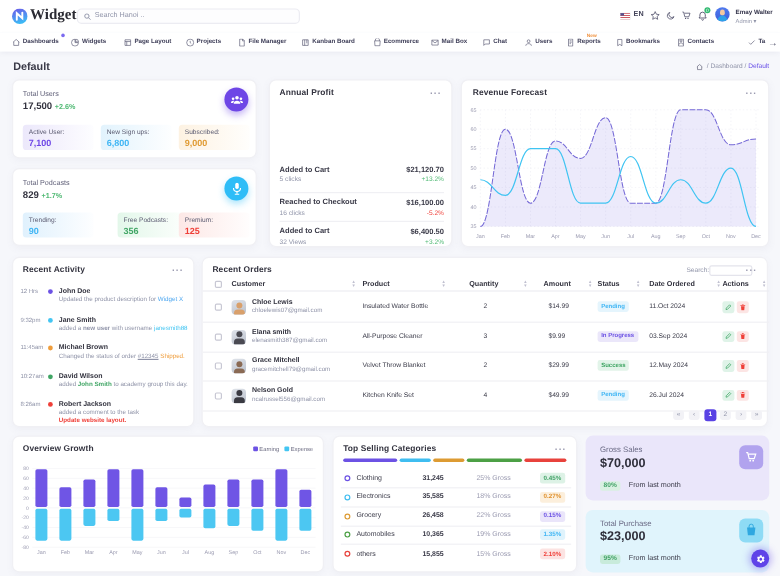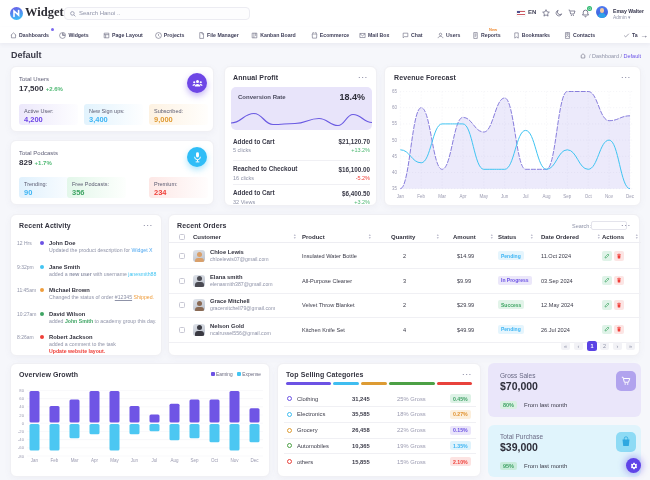--- a/index.html
+++ b/index.html
@@ -133,25 +133,25 @@
   <div class="abs" style="left:8px;top:17px;font-size:8px;font-weight:bold;">17,500 <span style="color:#4fb973;font-size:6px;">+2.6%</span></div>
   <div class="abs" style="left:176px;top:6px;width:20px;height:20px;border-radius:50%;background:#6e46e6;box-shadow:0 3px 6px rgba(110,70,230,0.4);"></div>
   <svg class="abs" style="left:180.5px;top:11.5px;" width="11" height="9" viewBox="0 0 22 18">
     <circle cx="11" cy="5" r="3" fill="#fff"></circle>
       <circle cx="4.5" cy="6.5" r="2.2" fill="#fff"></circle>
       <circle cx="17.5" cy="6.5" r="2.2" fill="#fff"></circle>
     <path d="M5.5 15c0-3 2.4-5 5.5-5s5.5 2 5.5 5zM1 13.5c0-2.2 1.5-3.6 3.5-3.6 .8 0 1.5.2 2.1.6-1 .8-1.7 1.8-2 3zM21 13.5c0-2.2-1.5-3.6-3.5-3.6-.8 0-1.5.2-2.1.6 1 .8 1.7 1.8 2 3z" fill="#fff"></path>
   </svg>
   <div class="abs" style="left:8px;top:37px;width:59px;height:21px;border-radius:3px;background:linear-gradient(90deg,#ece8fb,#fdfdff);">
     <div class="abs" style="left:5px;top:3.5px;font-size:5.5px;color:#5a5a70;">Active User:</div>
-    <div class="abs" style="left:5px;top:11px;font-size:7.5px;font-weight:bold;color:#6e46e6;">4,200</div>
+    <div class="abs" style="left:5px;top:11px;font-size:7.5px;font-weight:bold;color:#6e46e6;">7,100</div>
   </div>
   <div class="abs" style="left:73px;top:37px;width:59px;height:21px;border-radius:3px;background:linear-gradient(90deg,#e2f3fd,#fdfeff);">
     <div class="abs" style="left:5px;top:3.5px;font-size:5.5px;color:#5a5a70;">New Sign ups:</div>
-    <div class="abs" style="left:5px;top:11px;font-size:7.5px;font-weight:bold;color:#3eb5f4;">3,400</div>
+    <div class="abs" style="left:5px;top:11px;font-size:7.5px;font-weight:bold;color:#3eb5f4;">6,800</div>
   </div>
   <div class="abs" style="left:138px;top:37px;width:59px;height:21px;border-radius:3px;background:linear-gradient(90deg,#fdf2e2,#fffefc);">
     <div class="abs" style="left:5px;top:3.5px;font-size:5.5px;color:#5a5a70;">Subscribed:</div>
     <div class="abs" style="left:5px;top:11px;font-size:7.5px;font-weight:bold;color:#e09b33;">9,000</div>
   </div>
 </div>
 
 <div class="card" style="left:10px;top:140px;width:204px;height:65px;">
   <div class="abs" style="left:8px;top:9px;font-size:6px;color:#62627a;">Total Podcasts</div>
   <div class="abs" style="left:8px;top:17px;font-size:8px;font-weight:bold;">829 <span style="color:#4fb973;font-size:6px;">+1.7%</span></div>
@@ -159,40 +159,33 @@
   <svg class="abs" style="left:181.5px;top:10.5px;" width="9" height="11" viewBox="0 0 12 15">
     <rect x="4" y="0.5" width="4" height="7" rx="2" fill="#fff"></rect>
     <path d="M2 6.5a4 4 0 0 0 8 0" fill="none" stroke="#fff" stroke-width="1.3"></path>
     <line x1="6" y1="10.5" x2="6" y2="13" stroke="#fff" stroke-width="1.3"></line>
       <line x1="3.5" y1="13.5" x2="8.5" y2="13.5" stroke="#fff" stroke-width="1.3"></line>
   </svg>
   <div class="abs" style="left:8px;top:36px;width:59px;height:21px;border-radius:3px;background:linear-gradient(90deg,#e0f1fd,#fdfeff);">
     <div class="abs" style="left:5px;top:3.5px;font-size:5.5px;color:#5a5a70;">Trending:</div>
     <div class="abs" style="left:5px;top:11px;font-size:7.5px;font-weight:bold;color:#3eb5f4;">90</div>
   </div>
-  <div class="abs" style="left:56px;top:36px;width:59px;height:21px;border-radius:3px;background:linear-gradient(90deg,#e3f7ea,#fdfffd);">
+  <div class="abs" style="left:87px;top:36px;width:59px;height:21px;border-radius:3px;background:linear-gradient(90deg,#e3f7ea,#fdfffd);">
     <div class="abs" style="left:5px;top:3.5px;font-size:5.5px;color:#5a5a70;">Free Podcasts:</div>
     <div class="abs" style="left:5px;top:11px;font-size:7.5px;font-weight:bold;color:#3fa564;">356</div>
   </div>
   <div class="abs" style="left:138px;top:36px;width:59px;height:21px;border-radius:3px;background:linear-gradient(90deg,#fde8e6,#fffdfd);">
     <div class="abs" style="left:5px;top:3.5px;font-size:5.5px;color:#5a5a70;">Premium:</div>
-    <div class="abs" style="left:5px;top:11px;font-size:7.5px;font-weight:bold;color:#ef3f38;">234</div>
+    <div class="abs" style="left:5px;top:11px;font-size:7.5px;font-weight:bold;color:#ef3f38;">125</div>
   </div>
 </div>
 
 <div class="card" style="left:224px;top:66px;width:153px;height:140px;">
   <div class="ttl abs" style="left:8px;top:7px;">Annual Profit</div>
   <div class="dots" style="right:8px;top:4px;">...</div>
-  <div class="abs" style="left:6px;top:20px;width:141px;height:43px;border-radius:5px;background:#e8e4fa;">
-    <div class="abs" style="left:7px;top:7px;font-size:6px;font-weight:bold;color:#4c4c60;">Conversion Rate</div>
-    <div class="abs" style="right:7px;top:5px;font-size:9px;font-weight:bold;color:#2e2e3a;">18.4%</div>
-    <svg class="abs" style="left:0;top:0;" width="141" height="43" viewBox="0 0 141 43">
-      <path d="M 0.0 36.0 C 10.5 36.0 12.5 26.5 23.0 26.5 C 31.6 26.5 33.4 37.5 42.0 37.5 C 52.0 37.5 54.0 36.5 64.0 36.5 C 74.9 36.5 77.1 31.5 88.0 31.5 C 96.6 31.5 98.4 38.5 107.0 38.5 C 113.8 38.5 115.2 27.5 122.0 27.5 C 130.6 27.5 132.4 35.5 141.0 35.5" fill="none" stroke="#6a5ae2" stroke-width="1.2"></path>
-    </svg>
-  </div>
   <div class="abs" style="left:8px;top:70px;width:137px;">
     <div style="position:relative;height:24px;border-bottom:1px solid #f0f0f4;">
       <div class="abs" style="left:0;top:1px;font-size:6.3px;font-weight:bold;color:#3a3a48;">Added to Cart</div>
       <div class="abs muted" style="left:0;top:10px;font-size:5.5px;">5 clicks</div>
       <div class="abs" style="right:0;top:1px;font-size:6.3px;font-weight:bold;color:#3a3a48;">$21,120.70</div>
       <div class="abs" style="right:0;top:10px;font-size:5.5px;color:#4fb973;">+13.2%</div>
     </div>
     <div style="position:relative;height:24px;border-bottom:1px solid #f0f0f4;">
       <div class="abs" style="left:0;top:4px;font-size:6.3px;font-weight:bold;color:#3a3a48;">Reached to Checkout</div>
       <div class="abs muted" style="left:0;top:14px;font-size:5.5px;">16 clicks</div>
@@ -520,21 +513,21 @@
       <path d="M2 3h3l3 12h10l3-9H7" fill="none" stroke="#fff" stroke-width="2.4"></path>
       <circle cx="10" cy="19" r="1.8" fill="#fff"></circle>
       <circle cx="16" cy="19" r="1.8" fill="#fff"></circle>
     </svg>
   <div class="abs" style="left:12px;top:38px;font-size:5.5px;font-weight:bold;color:#41a266;background:#d9f0e2;border-radius:2px;padding:1px 3px;">80%</div>
   <div class="abs" style="left:36px;top:39px;font-size:6px;color:#3a3a48;">From last month</div>
 </div>
 
 <div class="abs" style="left:488px;top:425px;width:153px;height:52px;border-radius:6px;background:#e0f4fc;">
   <div class="abs" style="left:12px;top:8px;font-size:6.5px;color:#6a6a85;">Total Purchase</div>
-  <div class="abs" style="left:12px;top:16px;font-size:10.5px;font-weight:bold;color:#2e2e3a;">$39,000</div>
+  <div class="abs" style="left:12px;top:16px;font-size:10.5px;font-weight:bold;color:#2e2e3a;">$23,000</div>
   <div class="abs" style="left:128px;top:7px;width:20px;height:20px;border-radius:5px;background:#8edbf5;"></div>
   <svg class="abs" style="left:133px;top:11px;" width="10" height="11" viewBox="0 0 20 22">
       <path d="M3 7h14l-1.5 13h-11z" fill="#2fa8e0"></path>
       <path d="M6.5 9V5a3.5 3.5 0 0 1 7 0v4" fill="none" stroke="#2fa8e0" stroke-width="1.6"></path>
     </svg>
   <div class="abs" style="left:12px;top:37px;font-size:5.5px;font-weight:bold;color:#41a266;background:#c8ebdb;border-radius:2px;padding:1px 3px;">95%</div>
   <div class="abs" style="left:36px;top:38px;font-size:6px;color:#3a3a48;">From last month</div>
 </div>
 
 <div class="abs" style="left:626px;top:458px;width:15px;height:15px;border-radius:50%;background:#5f43e8;box-shadow:0 0 6px 2px rgba(95,67,232,0.35);"></div>

